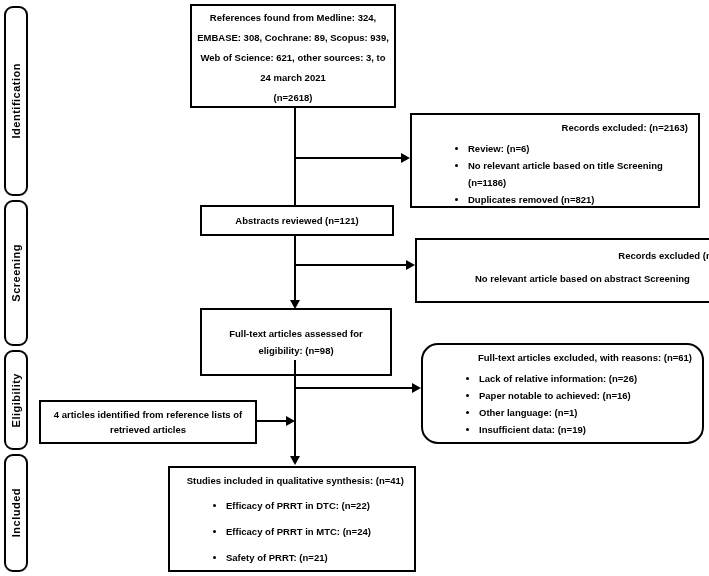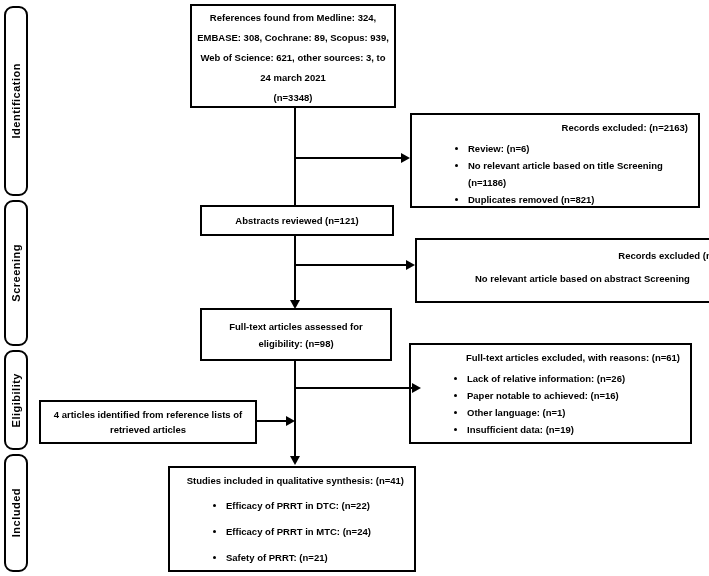--- a/index.html
+++ b/index.html
@@ -59,47 +59,47 @@
   </div>
   <div class="stage" style="top:454px; height:118px;">
     <span>Included</span>
   </div>
 
   <div class="box center-box top-box" style="left:190px; top:4px; width:206px; height:104px;">
     <div class="bline">References found from Medline: 324,</div>
     <div class="bline">EMBASE: 308, Cochrane: 89, Scopus: 939,</div>
     <div class="bline">Web of Science: 621, other sources: 3, to</div>
     <div class="bline">24 march 2021</div>
-    <div class="bline">(n=3348)</div>
+    <div class="bline">(n=2618)</div>
   </div>
 
   <div class="box pad-box" style="left:410px; top:113px; width:290px; height:95px;">
     <div class="btitle">Records excluded: (n=2163)</div>
     <ul>
         <li>Review: (n=6)</li>
         <li>No relevant article based on title Screening (n=1186)</li>
         <li>Duplicates removed (n=821)</li>
       </ul>
   </div>
 
   <div class="box center-box" style="left:200px; top:205px; width:194px; height:31px;">
     <div>Abstracts reviewed (n=121)</div>
   </div>
 
   <div class="box pad-box" style="left:415px; top:238px; width:328px; height:65px; padding-top:10px;">
     <div class="btitle">Records excluded (n=23)</div>
     <div class="subtitle">No relevant article based on abstract Screening</div>
   </div>
 
-  <div class="box center-box" style="left:200px; top:308px; width:192px; height:53px; line-height:17px;">
+  <div class="box center-box" style="left:200px; top:308px; width:192px; height:68px; line-height:17px;">
     <div>Full-text articles assessed for</div>
     <div>eligibility: (n=98)</div>
   </div>
 
-  <div class="box pad-box" style="left:409px; top:343px; width:283px; height:101px;">
+  <div class="box pad-box" style="left:421px; top:343px; width:283px; height:101px;border-radius:17px;">
     <div class="btitle">Full-text articles excluded, with reasons: (n=61)</div>
     <ul>
         <li>Lack of relative information: (n=26)</li>
         <li>Paper notable to achieved: (n=16)</li>
         <li>Other language: (n=1)</li>
         <li>Insufficient data: (n=19)</li>
       </ul>
   </div>
 
   <div class="box center-box" style="left:39px; top:400px; width:218px; height:44px; line-height:15px;">

